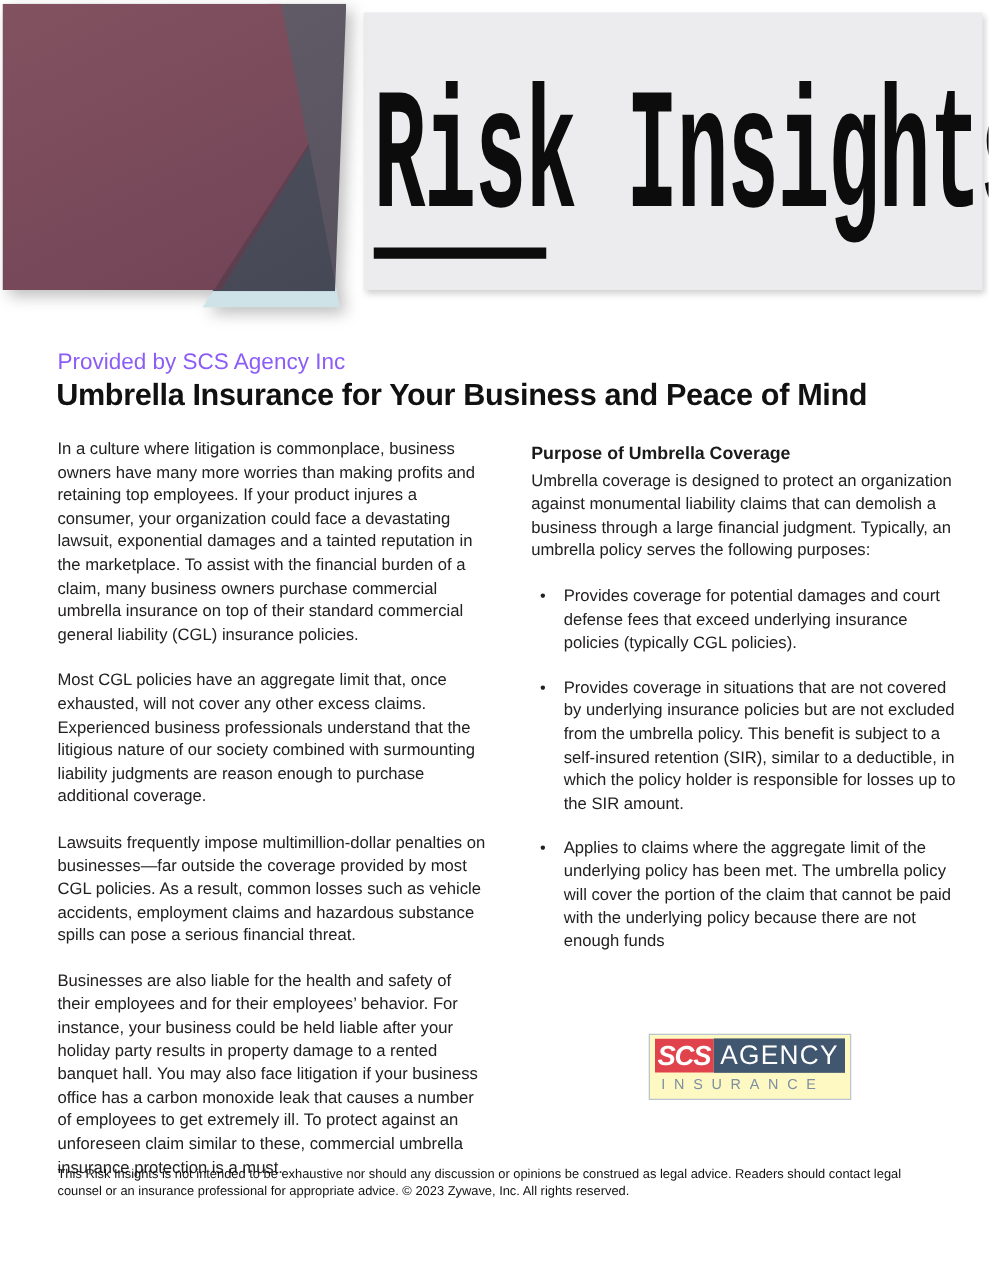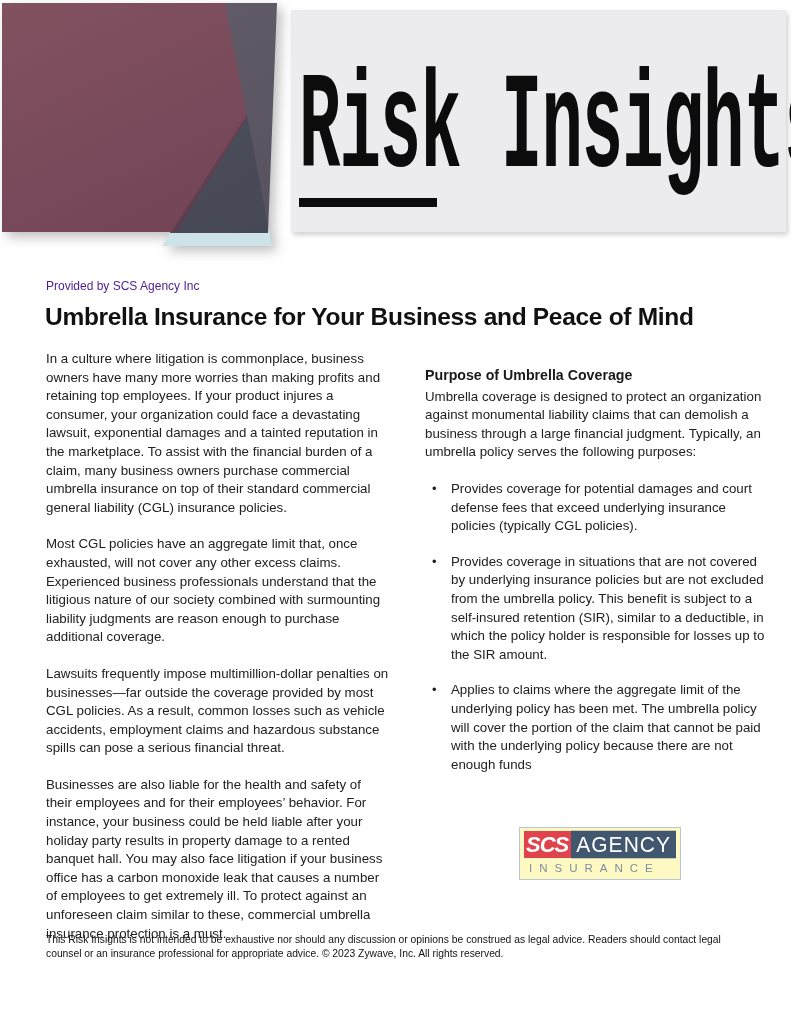--- a/index.html
+++ b/index.html
@@ -34,33 +34,33 @@
   .mast-title{
     position:absolute;left:299px;top:60px;white-space:nowrap;
     font-size:138px;line-height:1;font-weight:700;color:#0c0c0c;
     transform:scaleX(0.50);transform-origin:left top;letter-spacing:-2px;
   }
   .underline-bar{
     position:absolute;left:299px;top:198px;width:138px;height:9px;background:#0c0c0c;
   }
 
   
-  .provided{position:absolute;left:46px;top:279px;font-size:12px;color:#4c1d95;}
+  .provided{position:absolute;left:46px;top:279px;font-size:18px;color:#8b5cf6;}
   .article-title{
     position:absolute;left:45px;top:303px;width:722px;margin:0;
     font-size:24.5px;font-weight:700;color:#111;letter-spacing:-0.3px;
   }
   .columns{
     position:absolute;left:46px;top:350px;width:722px;
     display:flex;gap:36px;
   }
   .col{width:347px;font-size:13.3px;line-height:18.6px;color:#232021;}
   .col p{margin:0 0 18px 0;}
   .col-heading{
-    margin:16px 0 3px 0;font-size:14.2px;font-weight:700;color:#1a1a1a;
+    margin:4px 0 3px 0;font-size:14.2px;font-weight:700;color:#1a1a1a;
   }
   .bullet-list{list-style:none;margin:4px 0 0 0;padding:0;}
   .bullet-item{position:relative;padding-left:26px;margin-bottom:17px;}
   .bullet-dot{position:absolute;left:7px;top:0;font-size:13px;}
 
   
   .logo{
     position:absolute;left:519px;top:827px;width:162px;height:53px;
     border:1px solid #b9c6d2;background:#fef9c3;box-sizing:border-box;
     display:flex;flex-direction:column;align-items:stretch;padding:3px 4px 2px 4px;

